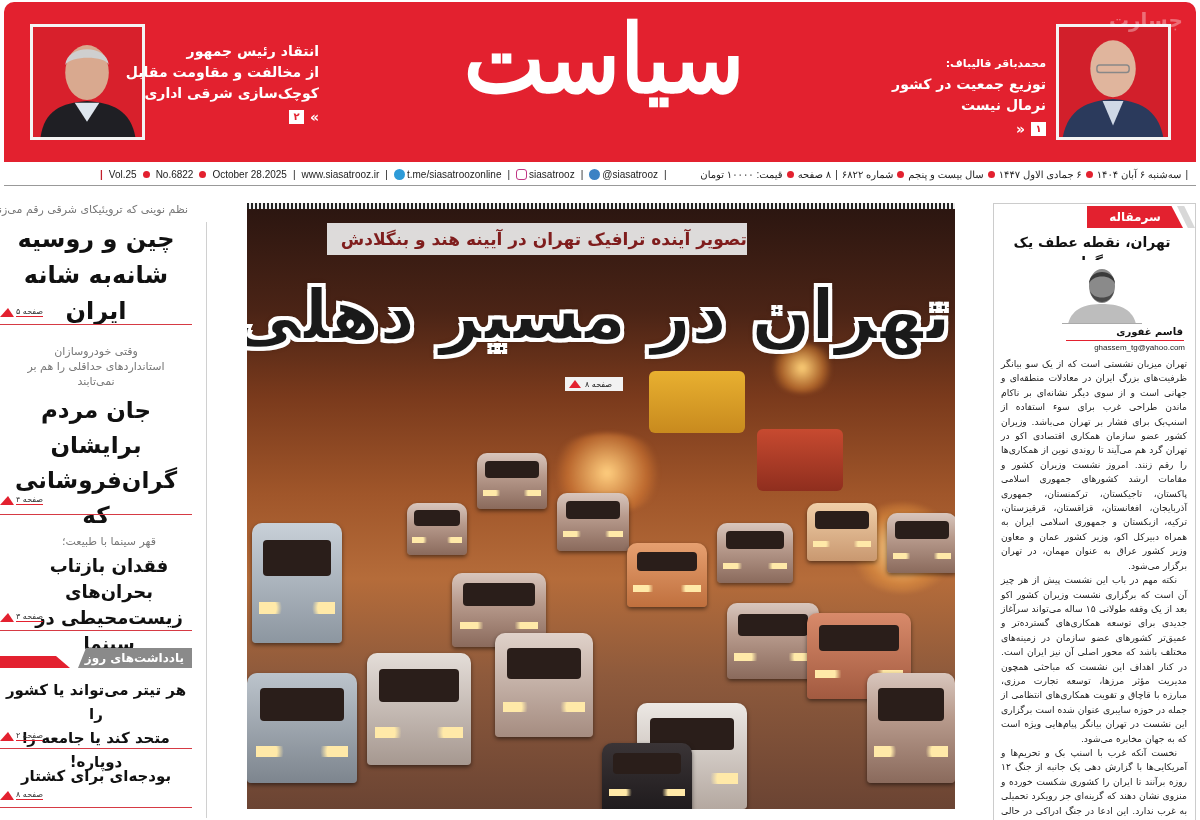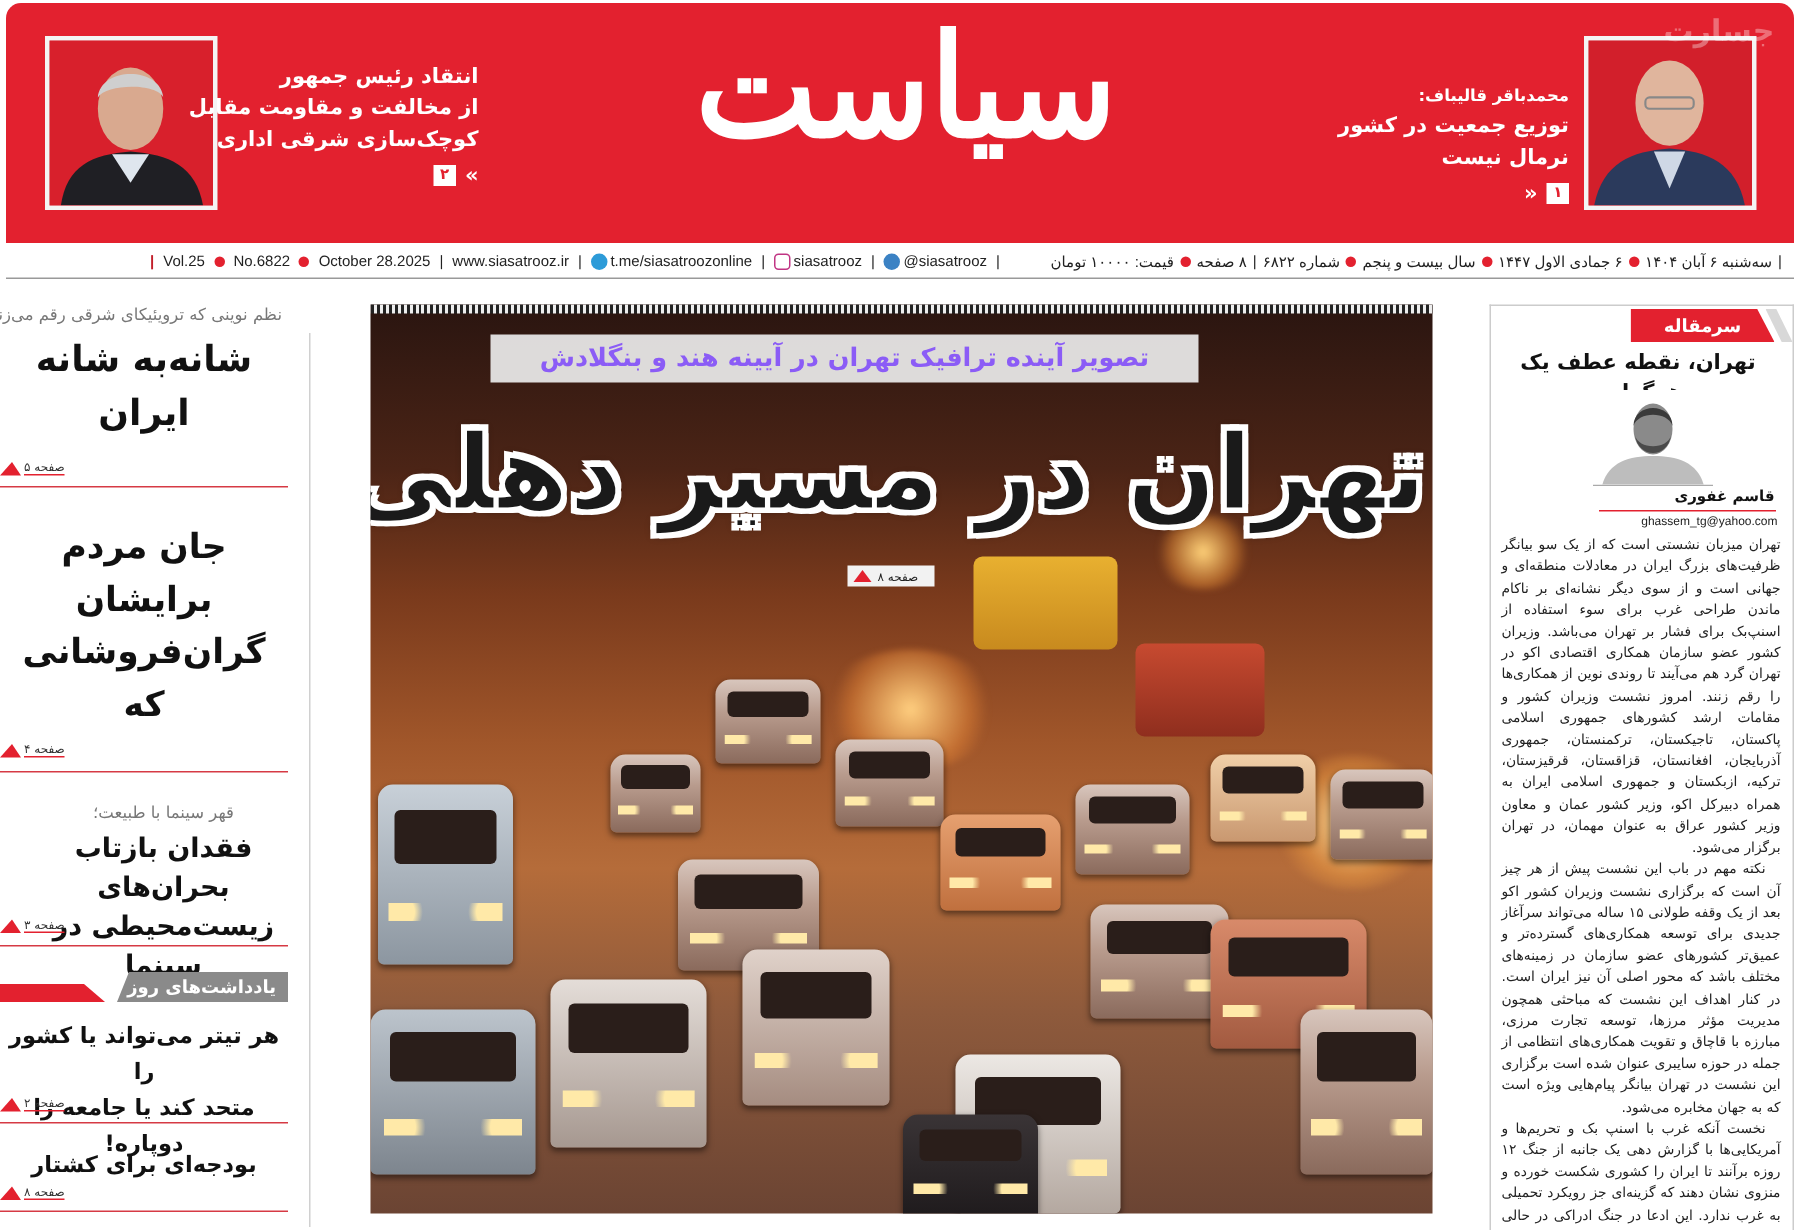--- a/index.html
+++ b/index.html
@@ -110,23 +110,23 @@
   .car::before {
     content: ""; position: absolute; left: 12%; top: 14%; width: 76%; height: 30%;
     background: #2a1e1a; border-radius: 4px;
   }
   .car::after {
     content: ""; position: absolute; left: 8%; top: 66%; width: 84%; height: 10%;
     background: radial-gradient(circle at 8% 50%, #ffe9a8 0 16%, transparent 24%),
                 radial-gradient(circle at 92% 50%, #ffe9a8 0 16%, transparent 24%);
   }
   .subhead {
-    position: absolute; left: 80px; top: 20px; width: 472px; height: 32px;
-    background: rgba(235,235,235,0.92); direction: rtl; text-align: center;
-    font-size: 17px; font-weight: bold; color: #8b5cf6; line-height: 32px; white-space: nowrap;
+    position: absolute; left: 80px; top: 20px; width: 420px; height: 32px;
+    background: rgba(235,235,235,0.92); direction: rtl; text-align: right;
+    font-size: 17px; font-weight: bold; color: #7f1d1d; line-height: 32px; white-space: nowrap;
   }
   .headline {
     position: absolute; left: 14px; top: 62px; width: 690px; direction: rtl; text-align: center;
     font-size: 70px; font-weight: bold; color: #1a1a1a; line-height: 100px; white-space: nowrap;
     -webkit-text-stroke: 2px #ffffff;
     text-shadow: 3px 3px 0 #fff, -3px -3px 0 #fff, 3px -3px 0 #fff, -3px 3px 0 #fff, 0 0 6px rgba(0,0,0,0.6);
   }
   .photo-ref {
     position: absolute; left: 318px; top: 174px; height: 14px; width: 58px;
     background: #f2f2f2; display: flex; align-items: center; direction: ltr; padding-left: 4px;
@@ -243,30 +243,32 @@
     <span>۸ صفحه</span>
     <span class="dot"></span>
     <span>قیمت: ۱۰۰۰۰ تومان</span>
   </div>
 </div>
 
 <div class="leftcol">
   <div class="lstory" style="top:6px;">
     <div class="kick" style="white-space:nowrap;font-size:11px;">نظم نوینی که ترویئیکای شرقی رقم می‌زند</div>
     <div class="hl" style="font-size:24px;line-height:36px;margin-top:4px;">
+      <div>چین و روسیه</div>
       <div>شانه‌به شانه ایران</div>
     </div>
   </div>
   <div class="pageref" style="top:110px;">
     <span class="tri"></span>
     <span class="lbl">صفحه ۵</span>
   </div>
   <div class="rule" style="top:128px;"></div>
 
   <div class="lstory" style="top:148px;">
+    <div class="kick" style="padding:0 26px;">وقتی خودروسازان استانداردهای حداقلی را هم بر نمی‌تابند</div>
     <div class="hl" style="font-size:23px;line-height:35px;margin-top:4px;">
       <div>جان مردم برایشان</div>
       <div>گران‌فروشانی که</div>
     </div>
   </div>
   <div class="pageref" style="top:298px;">
     <span class="tri"></span>
     <span class="lbl">صفحه ۴</span>
   </div>
   <div class="rule" style="top:318px;"></div>

